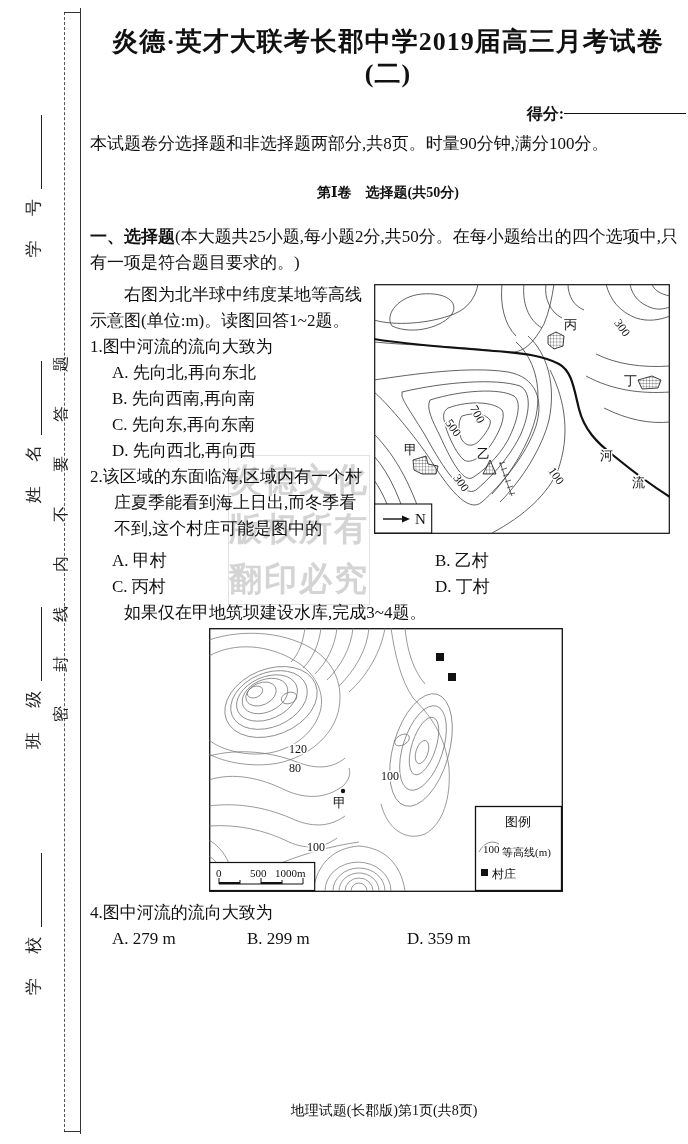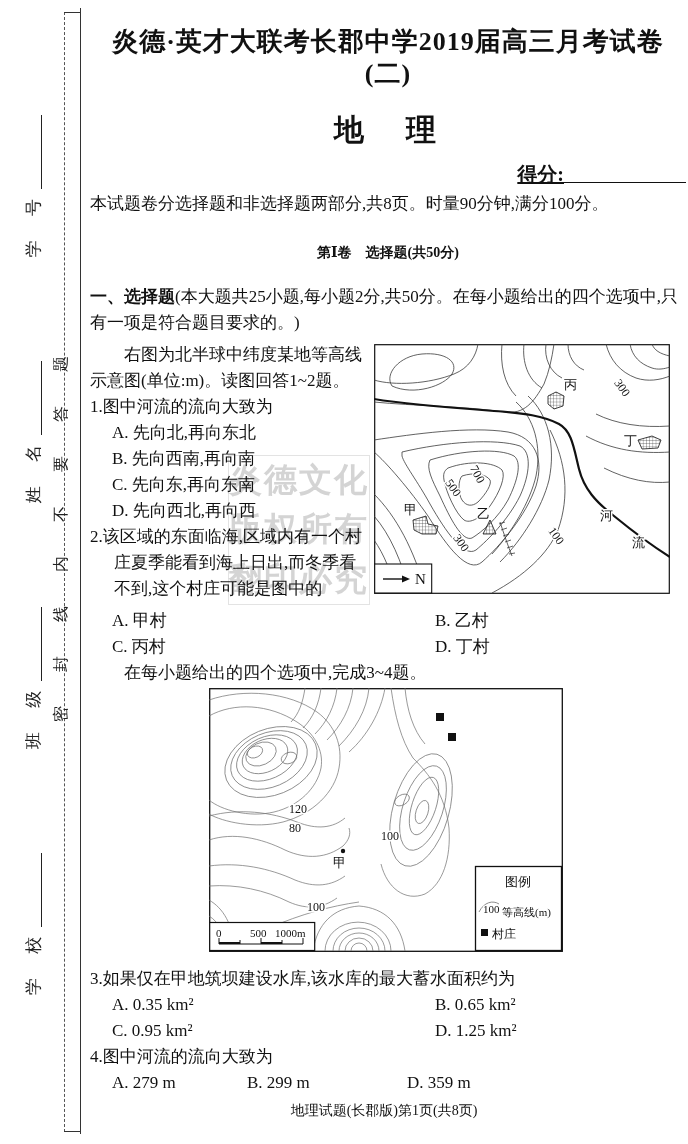--- a/index.html
+++ b/index.html
@@ -22,22 +22,22 @@
   
   .watermark{position:absolute;left:228px;top:455px;width:140px;height:148px;
              border:1px solid #e3e3e3;z-index:1;display:flex;flex-direction:column;
              justify-content:space-around;align-items:center;}
   .watermark div{font-size:33px;font-weight:bold;color:rgba(160,160,160,0.45);
                  letter-spacing:2px;line-height:1;text-align:right;}
   
   .content{position:absolute;left:90px;top:26px;width:596px;z-index:2;font-size:17px;line-height:26px;}
   h1.title{margin:0;font-size:26px;line-height:32px;font-weight:900;text-align:center;letter-spacing:1px;}
   h2.subject{margin:20px 0 0 0;font-size:30px;line-height:40px;font-weight:900;text-align:center;letter-spacing:6px;}
-  .score-row{margin-top:12px;display:flex;justify-content:flex-end;align-items:flex-end;
-             font-size:20px;font-weight:bold;line-height:24px;text-decoration:underline;}
+  .score-row{margin-top:12px;display:flex;justify-content:flex-end;align-items:center;
+             font-size:16px;font-weight:bold;line-height:24px;}
   .score-line{display:inline-block;width:122px;border-bottom:1px solid #111;height:1px;margin-bottom:3px;}
   .exam-info{margin-top:6px;font-size:17px;line-height:24px;}
   .section-title{margin-top:22px;font-size:14px;line-height:30px;font-weight:bold;text-align:center;}
   .directions{margin-top:16px;}
   .directions b{font-weight:bold;}
   .qflow{margin-top:6px;}
   .map1-wrap{float:right;width:296px;margin:2px 16px 6px 8px;}
   .passage{text-indent:2em;}
   .qitem .stem{padding-left:24px;text-indent:-24px;}
   .opt-stack div{padding-left:22px;}
@@ -82,21 +82,20 @@
 
   <div class="watermark">
     <div>炎德文化</div>
     <div>版权所有</div>
     <div>翻印必究</div>
   </div>
 
   <div class="content">
 
     <h1 class="title">炎德·英才大联考长郡中学2019届高三月考试卷(二)</h1>
-    <h2 class="subject">地　理</h2>
 
     <div class="score-row">
       <span>得分:</span>
       <span class="score-line"></span>
     </div>
 
     <div class="exam-info">本试题卷分选择题和非选择题两部分,共8页。时量90分钟,满分100分。</div>
 
     <div class="section-title">第Ⅰ卷　选择题(共50分)</div>
 
@@ -196,21 +195,21 @@
       </div>
       <div class="clear"></div>
       <div class="opt-grid2">
         <div>A. 甲村</div>
         <div>B. 乙村</div>
         <div>C. 丙村</div>
         <div>D. 丁村</div>
       </div>
     </div>
 
-    <div class="passage">在每小题给出的四个选项中,完成3~4题。</div>
+    <div class="passage">如果仅在甲地筑坝建设水库,完成3~4题。</div>
 
     <div class="map2-wrap">
       <svg width="354" height="264" viewBox="0 0 354 264">
         <rect x="0.7" y="0.7" width="352.6" height="262.6" fill="#fff" stroke="#111" stroke-width="1.3"></rect>
         <g fill="none" stroke="#6f6f6f" stroke-width="0.7">
 
           <ellipse cx="46" cy="64" rx="8" ry="5.5" transform="rotate(-25 46 64)"></ellipse>
           <ellipse cx="80" cy="70" rx="8" ry="5.5" transform="rotate(-20 80 70)"></ellipse>
           <ellipse cx="52" cy="66" rx="16" ry="11" transform="rotate(-25 52 66)"></ellipse>
           <ellipse cx="56" cy="68" rx="24" ry="16" transform="rotate(-25 56 68)"></ellipse>
@@ -281,29 +280,20 @@
           <path d="M10,256 V250 M31,256 V252 M52,256 V250 M73,256 V252 M94,256 V250" stroke="#111" stroke-width="1" fill="none"></path>
           <rect x="10" y="254" width="21" height="2" fill="#111"></rect>
           <rect x="52" y="254" width="21" height="2" fill="#111"></rect>
           <text x="7" y="249" font-size="11" fill="#111">0</text>
           <text x="41" y="249" font-size="11" fill="#111">500</text>
           <text x="66" y="249" font-size="11" fill="#111">1000m</text>
         </g>
       </svg>
     </div>
 
-    <div class="qitem" style="margin-top:6px">
-      <div class="stem"><span>3.</span><span>如果仅在甲地筑坝建设水库,该水库的最大蓄水面积约为</span></div>
-      <div class="opt-grid2">
-        <div>A. 0.35 km²</div>
-        <div>B. 0.65 km²</div>
-        <div>C. 0.95 km²</div>
-        <div>D. 1.25 km²</div>
-      </div>
-    </div>
 
     <div class="qitem">
       <div class="stem"><span>4.</span><span>图中河流的流向大致为</span></div>
       <div class="opt-grid4">
         <div>A. 279 m</div>
         <div>B. 299 m</div>
         <div>D. 359 m</div>
       </div>
     </div>
 

